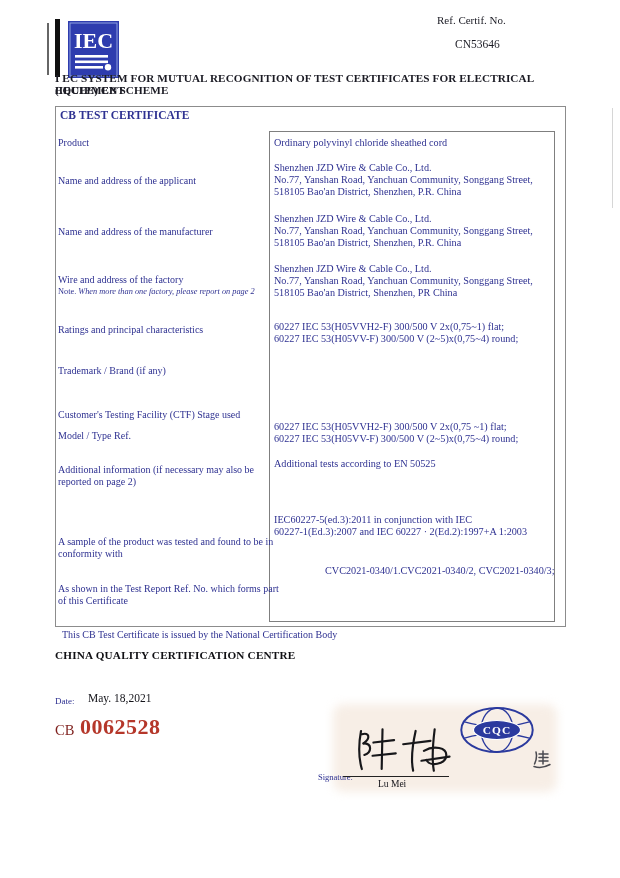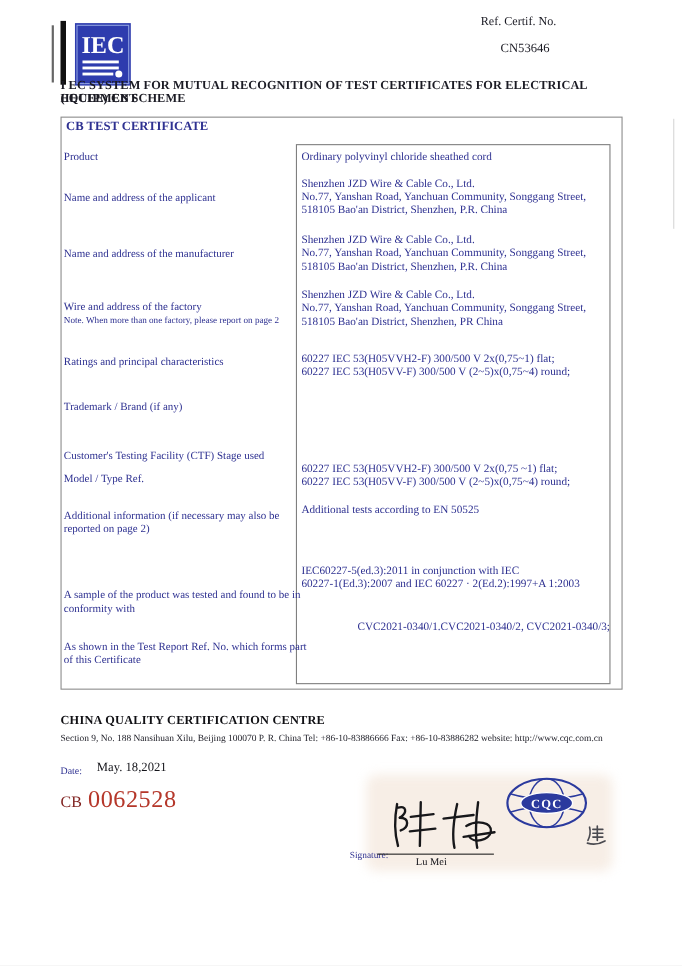--- a/index.html
+++ b/index.html
@@ -5,30 +5,30 @@
   html,body{margin:0;padding:0;background:#e8e8e8;}
   .page{position:relative;width:620px;height:878px;background:#ffffff;overflow:hidden;
         font-family:"Liberation Serif","DejaVu Serif",serif;color:#2e3191;}
   .abs{position:absolute;}
   .hdr{color:#1b1b24;font-size:11px;}
   .title{color:#1b1b24;font-weight:bold;font-size:11.2px;letter-spacing:0.1px;}
   .boxtitle{color:#2e3191;font-weight:bold;font-size:11.5px;}
   .lbl{color:#2e3191;font-size:10px;line-height:11.5px;}
   .val{color:#2e3191;font-size:10.2px;line-height:11.6px;white-space:nowrap;}
   .note{color:#2e3191;font-size:8.3px;}
-  .note .it{}
+  .note .it{font-style:italic;}
   .outerbox{border:1px solid #8c8c8c;}
   .innerbox{border:1px solid #7f7f7f;background:#fff;}
   .issued{color:#2e3191;font-size:10px;}
   .ncbname{color:#101014;font-weight:bold;font-size:11.2px;letter-spacing:0.2px;}
   .ncbaddr{color:#1b1b24;font-size:8.6px;}
   .datelbl{color:#2e3191;font-size:9px;}
   .dateval{color:#14141a;font-size:11.5px;}
   .cbprefix{color:#7e1f1c;font-size:14.5px;}
-  .cbnumber{color:#b5372a;font-size:22px;letter-spacing:0.5px;}
+  .cbnumber{color:#b5372a;font-size:22px;letter-spacing:0.5px;font-weight:bold;}
   .siglbl{color:#2e3191;font-size:8.5px;}
   .signame{color:#14141a;font-size:9.5px;}
   .scantint{background:rgba(232,205,182,0.35);filter:blur(5px);border-radius:10px;}
   .sigline{background:#222;height:1px;}
   .artifact{background:#bbb;opacity:0.6;}
 </style>
 </head>
 <body>
 
 <div class="page">
@@ -95,23 +95,23 @@
   <div class="abs val" style="left:274px;top:421px;">60227 IEC 53(H05VVH2-F) 300/500 V 2x(0,75 ~1) flat;</div>
   <div class="abs val" style="left:274px;top:433px;">60227 IEC 53(H05VV-F) 300/500 V (2~5)x(0,75~4) round;</div>
 
   <div class="abs val" style="left:274px;top:458px;">Additional tests according to EN 50525</div>
 
   <div class="abs val" style="left:274px;top:514px;">IEC60227-5(ed.3):2011 in conjunction with IEC</div>
   <div class="abs val" style="left:274px;top:526px;">60227-1(Ed.3):2007 and IEC 60227 · 2(Ed.2):1997+A 1:2003</div>
 
   <div class="abs val" style="left:281px;top:565px;padding-left:44px;">CVC2021-0340/1.CVC2021-0340/2, CVC2021-0340/3;</div>
 
+  <div class="abs issued" style="left:62px;top:629px;">This CB Test Certificate is issued by the National Certification Body</div>
 
   <div class="abs ncbname" style="left:55px;top:649px;">CHINA QUALITY CERTIFICATION CENTRE</div>
-  <div class="abs ncbaddr" style="left:55px;top:666px;width:560px;">Section 9, No. 188 Nansihuan Xilu, Beijing 100070 P. R. China Tel: +86-10-83886666 Fax: +86-10-83886282 website: http://www.cqc.com.cn</div>
 
   <div class="abs datelbl" style="left:55px;top:696px;">Date:</div>
   <div class="abs dateval" style="left:88px;top:692px;text-align:right;">May. 18,2021</div>
 
   <div class="abs cbprefix" style="left:55px;top:722px;">CB</div>
   <div class="abs cbnumber" style="left:80px;top:714px;">0062528</div>
 
   <div class="abs scantint" style="left:333px;top:704px;width:224px;height:88px;"></div>
 
   <div class="abs" style="left:459px;top:705px;width:76px;height:50px;">

